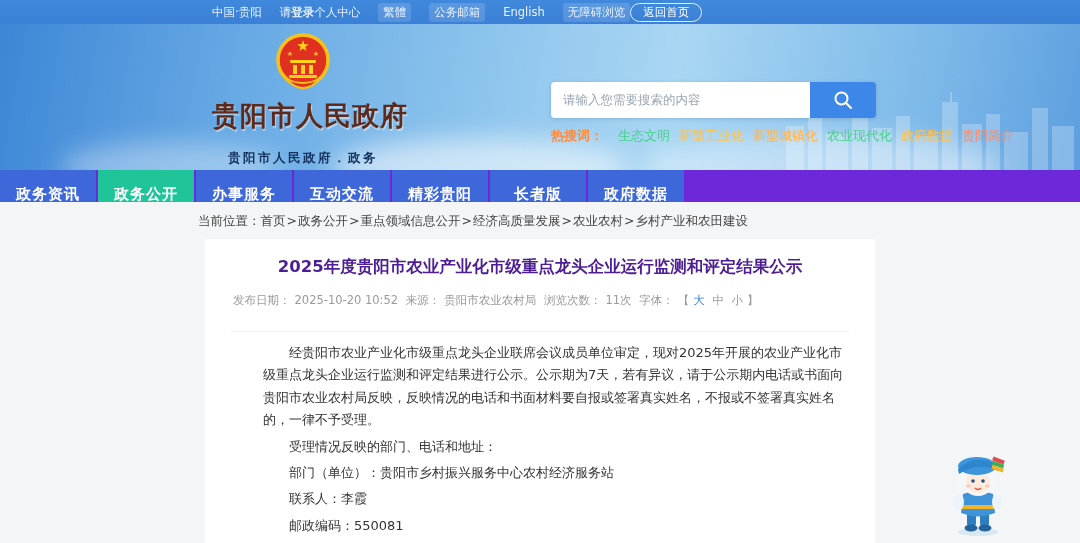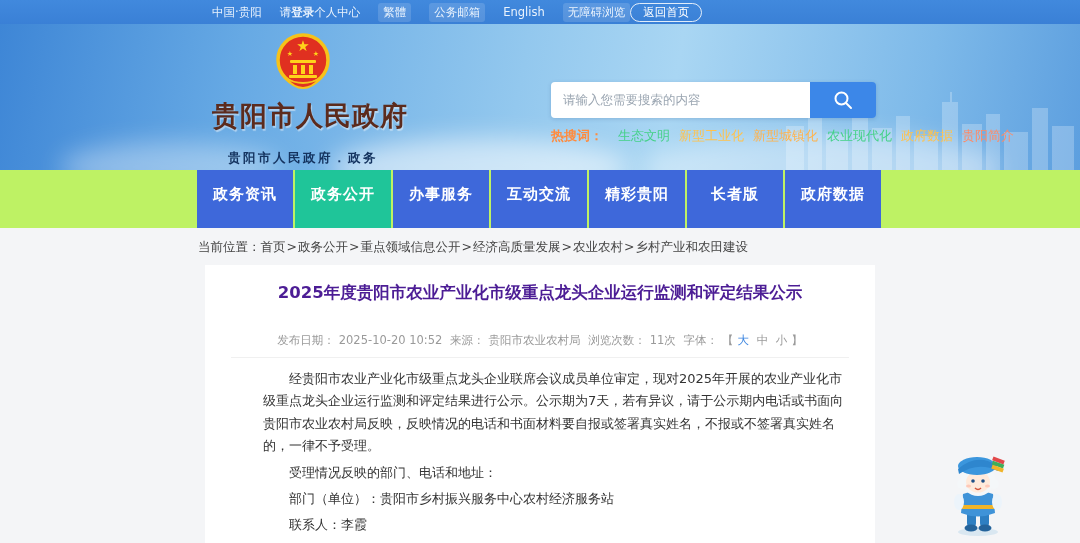--- a/index.html
+++ b/index.html
@@ -35,34 +35,34 @@
   .search-wrap { position:absolute; left:551px; top:58px; width:325px; }
   .search-box { display:flex; height:36px; border-radius:4px; overflow:hidden; box-shadow:0 1px 4px rgba(20,60,120,.18); }
   .search-box input { flex:1; border:none; outline:none; padding:0 12px; font-size:12.5px; color:#333; background:#fff; }
   .search-box input::placeholder { color:#9aa5b1; }
   .search-btn { width:66px; border:none; background:#3c87e8; cursor:pointer; display:flex; align-items:center; justify-content:center; }
   .hot-row { margin-top:9px; font-size:13px; display:flex; gap:15px; white-space:nowrap; }
   .hot-label { color:#ff8b3d; font-weight:bold; }
   .hot-link { cursor:pointer; text-decoration:none; }
 
   
-  .navbar { height:58px; background:#bef264; display:flex; padding-left:197px; }
+  .navbar { height:32px; background:#6d28d9; display:flex; }
   .nav-tab { width:96px; margin-right:2px; background:#3e68da; color:#fff; font-size:15px; font-weight:bold;
              text-align:center; line-height:48px; cursor:pointer; letter-spacing:1px; }
   .nav-tab.active { background:#1fc599; }
 
   
   .breadcrumb { padding:11px 0 9px 198px; font-size:12.5px; color:#444; }
   .breadcrumb .crumb { color:#444; cursor:pointer; }
   .breadcrumb .sep { color:#444; margin:0 1px; }
 
   
   .card { margin-left:205px; width:670px; background:#fff; padding:16px 26px 20px; min-height:330px; }
   .art-title { text-align:center; font-size:16.5px; font-weight:bold; color:#4c1d95; line-height:1.4; }
-  .art-meta { text-align:center; font-size:11.5px; color:#9a9a9a; margin-top:29px; padding-bottom:9px;
+  .art-meta { text-align:left; font-size:11.5px; color:#9a9a9a; margin-top:15px; padding-bottom:23px;
               border-bottom:1px solid #f0f0f0; }
   .art-meta span { margin:0 2px; }
   .fs-btn { cursor:pointer; }
   .fs-large { color:#3d86e0; }
   .art-body { margin-top:10px; }
   .art-body p { font-size:13px; color:#333; line-height:1.72; text-indent:2em; margin-bottom:4px;margin-left:32px; }
 
   
   .mascot { position:absolute; right:66px; bottom:2px; cursor:pointer; }
 </style>

